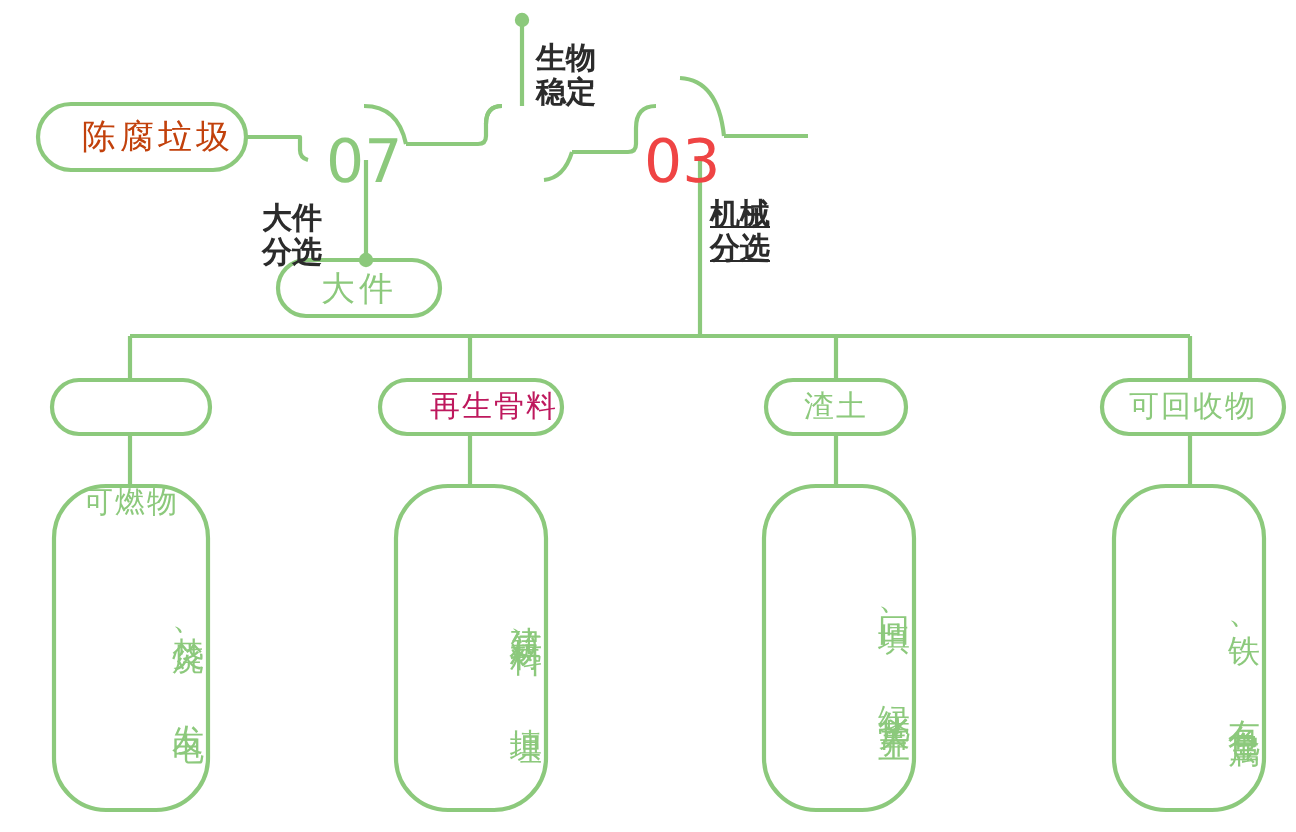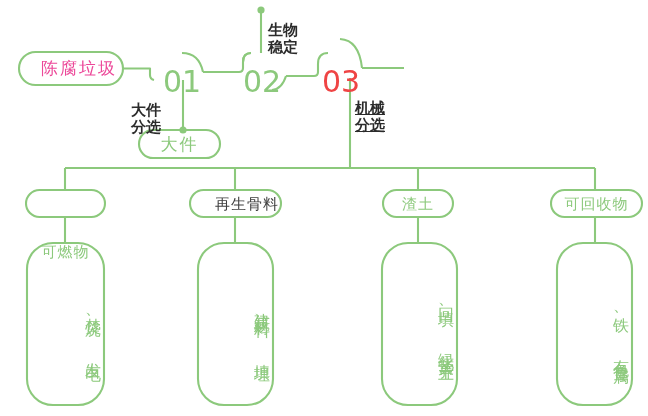--- a/index.html
+++ b/index.html
@@ -145,43 +145,42 @@
 
       <rect x="27" y="243" width="77" height="162" rx="26" ry="26"></rect>
       <rect x="198" y="243" width="75" height="162" rx="26" ry="26"></rect>
       <rect x="382" y="243" width="75" height="162" rx="26" ry="26"></rect>
       <rect x="557" y="243" width="75" height="162" rx="26" ry="26"></rect>
     </g>
   </svg>
 
   <div class="layer-text">
 
-    <div class="pill-label big" style="left:19px; top:52px; width:120px; height:33px; color:#ec4899;">
+    <div class="pill-label big" style="left:19px; top:52px; width:120px; height:33px; color:#c2410c;">
       <span>陈腐垃圾</span>
     </div>
 
-    <div class="node-text stage-num" style="left:163px; top:54px; color:#8CC97C;">01</div>
-    <div class="node-text stage-num" style="left:243px; top:54px; color:#8CC97C;">02</div>
+    <div class="node-text stage-num" style="left:163px; top:54px; color:#8CC97C;">07</div>
     <div class="node-text stage-num" style="left:322px; top:54px; color:#ef4444;">03</div>
 
     <div class="node-text annot" style="left:131px; top:88px;">大件
 分选</div>
     <div class="node-text annot" style="left:268px; top:8px;">生物
 稳定</div>
     <div class="node-text annot" style="left:355px; top:86px;text-decoration:underline;">机械
 分选</div>
 
     <div class="pill-label big" style="left:139px; top:130px; width:81px; height:28px; color:#8CC97C;">
       <span>大件</span>
     </div>
 
     <div class="pill-label" style="left:26px; top:190px; width:79px; height:27px; color:#8CC97C;margin-top:48px;">
       <span>可燃物</span>
     </div>
-    <div class="pill-label" style="left:190px; top:190px; width:114px; height:27px; color:#404040;">
+    <div class="pill-label" style="left:190px; top:190px; width:114px; height:27px; color:#be185d;">
       <span>再生骨料</span>
     </div>
     <div class="pill-label" style="left:383px; top:190px; width:70px; height:27px; color:#8CC97C;">
       <span>渣土</span>
     </div>
     <div class="pill-label" style="left:551px; top:190px; width:91px; height:27px; color:#8CC97C;">
       <span>可回收物</span>
     </div>
 
     <div class="vtext" style="left:27px; top:265px; width:77px; height:130px; color:#8CC97C;">焚烧、 发电</div>

